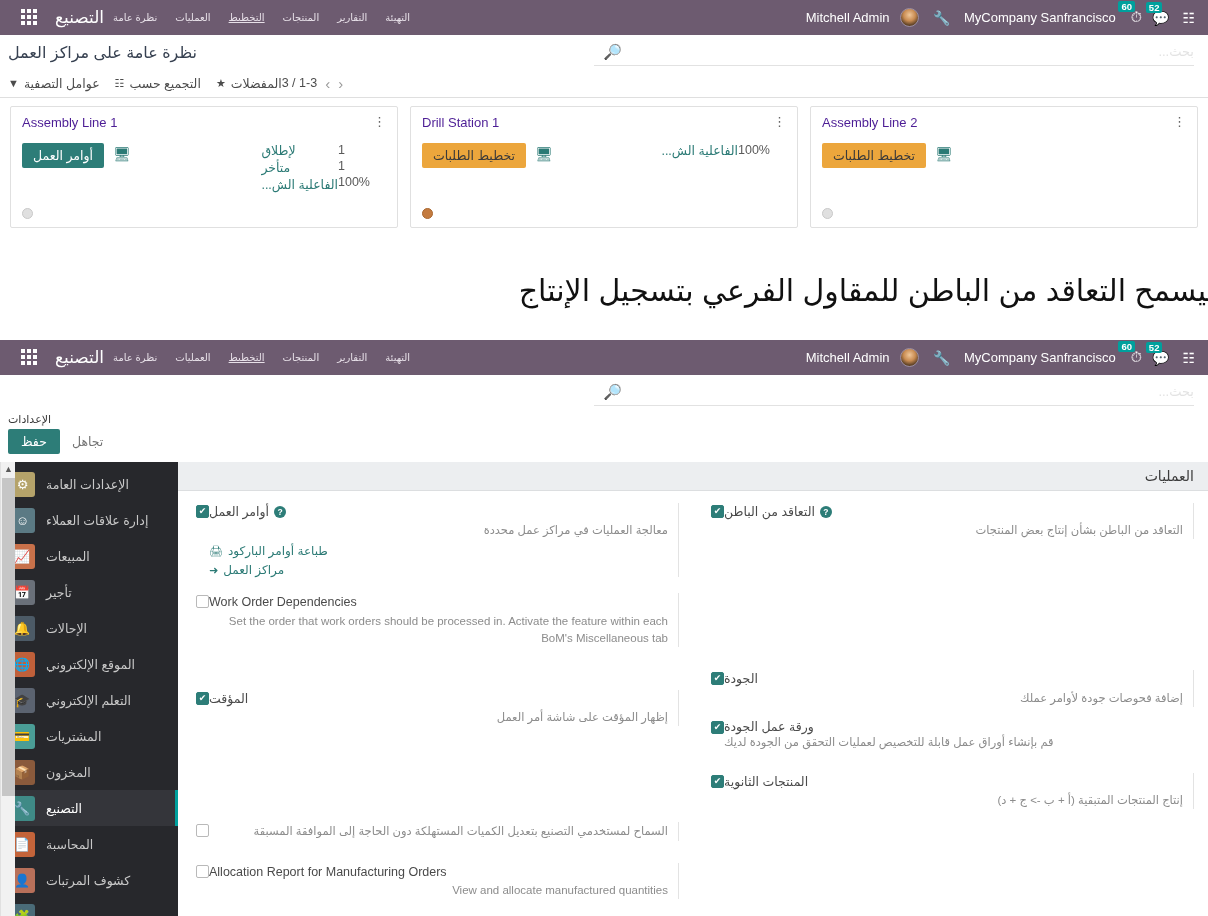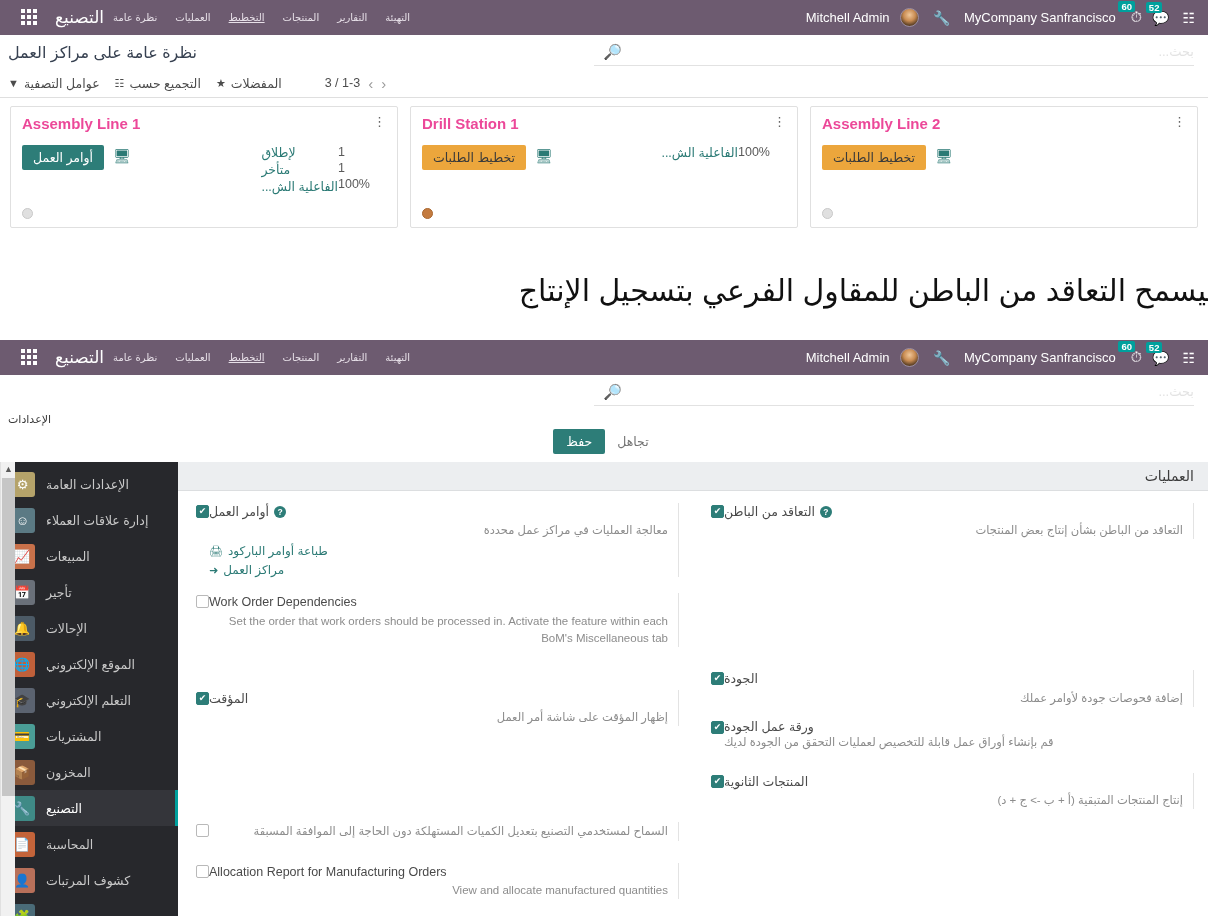--- a/index.html
+++ b/index.html
@@ -107,21 +107,21 @@
 
   .cp-row2 {
     height: 28px;
     display: flex; flex-direction: row-reverse; align-items: center;
     padding: 0 14px 0 8px;
     font-size: 12.5px; color: #5a5a5a;
   }
   .cp-filters { display: flex; flex-direction: row-reverse; align-items: center; gap: 15px; }
   .cp-filter-item { display: flex; flex-direction: row-reverse; align-items: center; gap: 5px; cursor: pointer; color: #4c4c4c;}
   .cp-filter-item .fi { font-size: 11px; color: #4c4c4c; }
-  .cp-pager { display: flex; flex-direction: row-reverse; align-items: center; gap: 8px; margin-right: auto; padding-left: 43px; }
+  .cp-pager { display: flex; flex-direction: row-reverse; align-items: center; gap: 8px; margin-right: auto; }
   .cp-pager .count { font-size: 12.5px; color: #4c4c4c; }
   .cp-pager .arrow { color: #9a9a9a; font-size: 15px; cursor: pointer; }
 
   
   .kanban {
     background: #ffffff;
     padding: 8px 10px 12px 10px;
     display: flex; flex-direction: row-reverse;
     gap: 12px;
   }
@@ -132,21 +132,21 @@
     border-radius: 2px;
     min-height: 122px;
     padding: 8px 11px 6px 11px;
     position: relative;
     display: flex; flex-direction: column;
   }
   .kcard-head {
     display: flex; flex-direction: row-reverse;
     justify-content: space-between; align-items: flex-start;
   }
-  .kcard-title { font-size: 15px; color: #ec4899; font-weight: bold; }
+  .kcard-title { font-size: 13px; color: #4c1d95; }
   .kcard-menu { color: #666; font-size: 13px; cursor: pointer; line-height: 1; letter-spacing: 0; }
   .kcard-body {
     display: flex; flex-direction: row-reverse;
     justify-content: space-between;
     margin-top: 13px; flex: 1;
   }
   .kbtn-area { display: flex; flex-direction: row-reverse; align-items: flex-start; gap: 9px; }
   .kbtn {
     font-size: 12.5px;
     padding: 5px 11px;
@@ -192,21 +192,21 @@
   
   .settings-screen { position: relative; }
   .settings-cp {
     background: #fff;
     padding: 4px 14px 8px 8px;
   }
   .st-title-row { display: flex; flex-direction: row-reverse; }
   .st-title { font-size: 11px; color: #3a3a3a; }
   .st-actions {
     display: flex; flex-direction: row-reverse; align-items: center;
-    gap: 12px; margin-top: 3px; justify-content: center;
+    gap: 12px; margin-top: 3px;
   }
   .btn-save {
     background: #2d7d78; color: #fff; font-size: 12.5px;
     padding: 5px 13px; border: none; border-radius: 2px; cursor: pointer;
     font-family: inherit;
   }
   .btn-discard { color: #737373; font-size: 12.5px; cursor: pointer; }
 
   .settings-body {
     display: flex; flex-direction: row-reverse;

